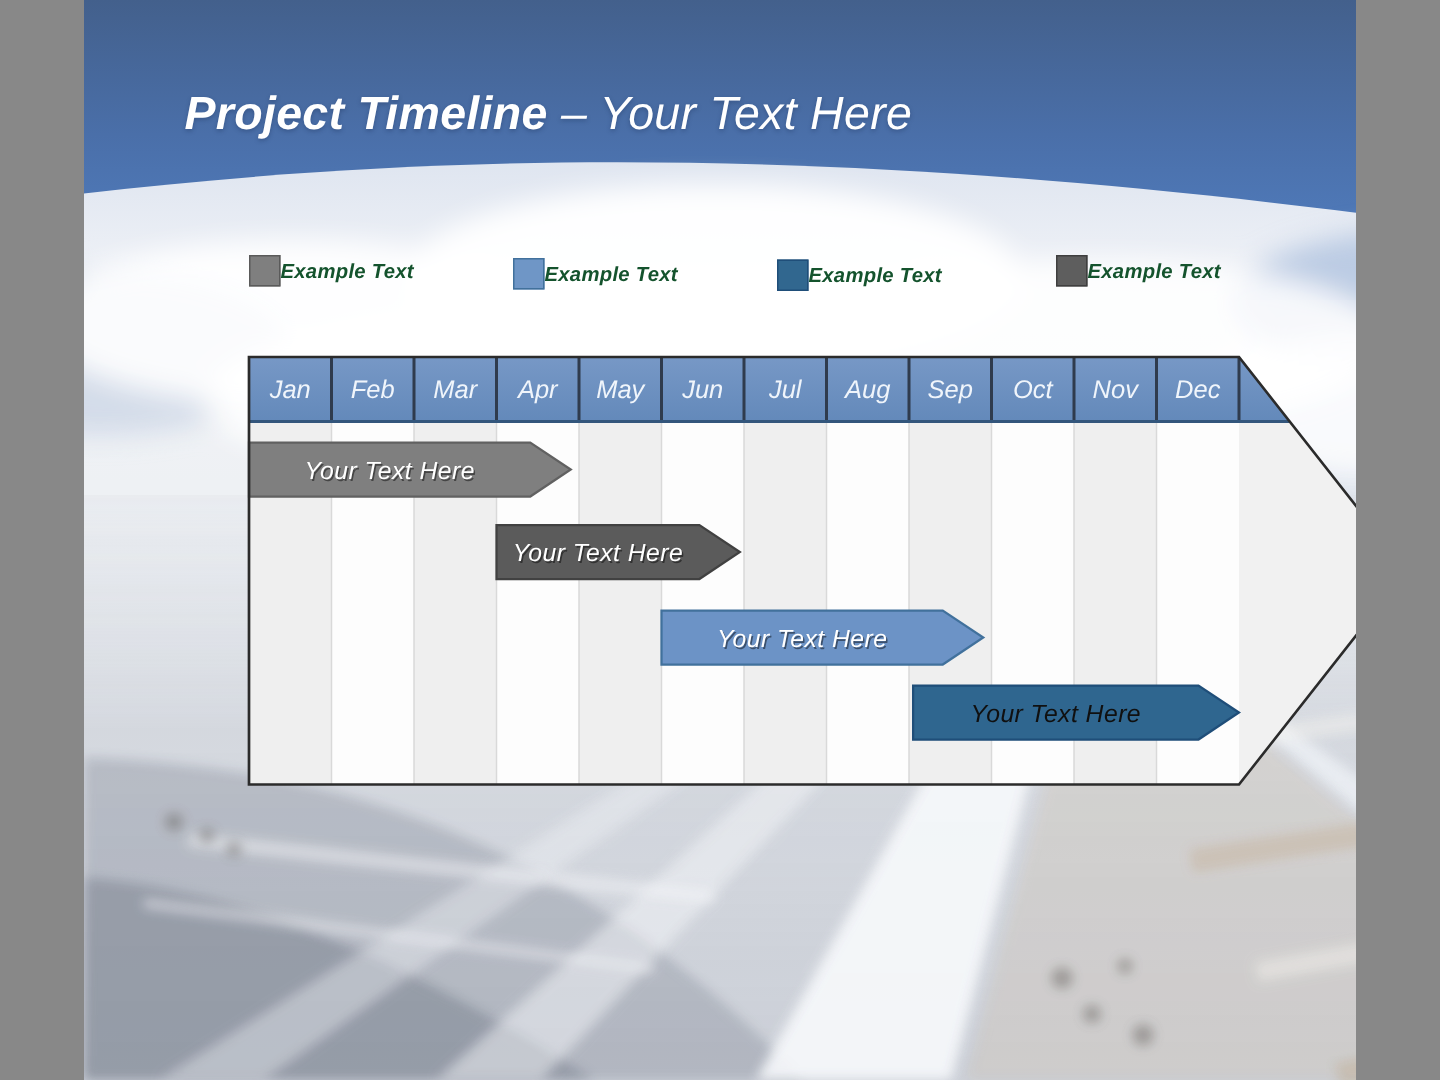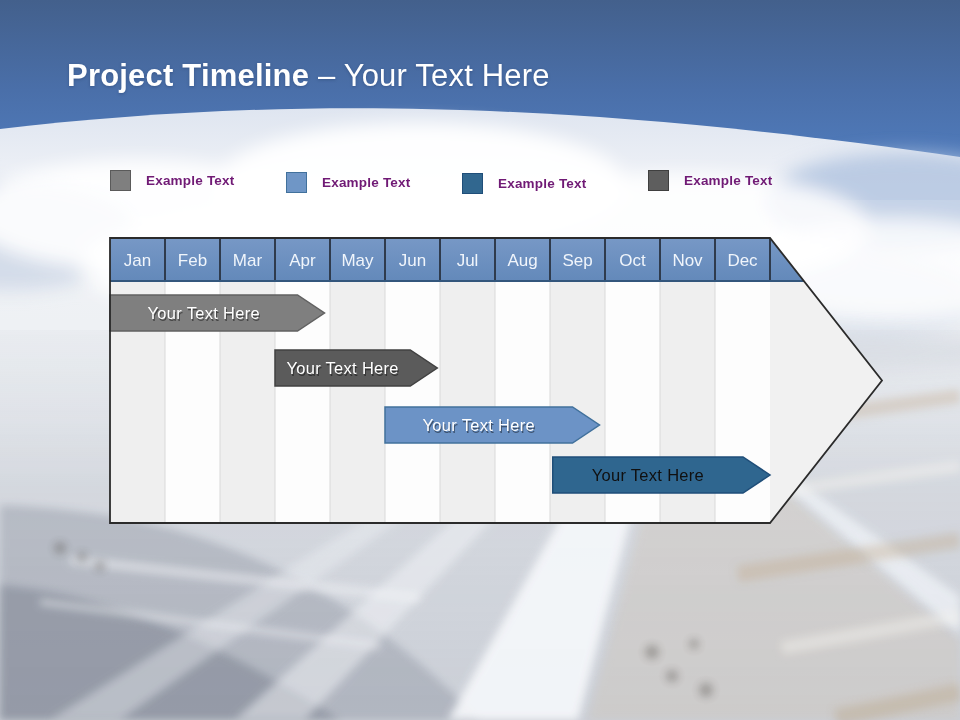--- a/index.html
+++ b/index.html
@@ -1,31 +1,32 @@
 <!DOCTYPE html>
 <html><head>
 <meta charset="utf-8">
 <style>
   html,body{margin:0;padding:0;background:#888;}
   .slide{
-    position:relative;width:960px;height:720px;overflow:hidden;
+    position:relative;width:848px;height:720px;overflow:hidden;
     background:#eceff4;font-family:"Liberation Sans",sans-serif;
     margin:0 auto;
+    font-style:italic;
   }
   .bg-svg{position:absolute;left:0;top:0;width:960px;height:720px;}
   .slide-title{
     position:absolute;left:67px;top:58px;color:#ffffff;font-size:31px;
     letter-spacing:.2px;white-space:nowrap;
     text-shadow:0 1px 3px rgba(25,45,85,.35);
   }
   .slide-title .t-bold{font-weight:bold;}
   .slide-title .t-reg{font-weight:normal;}
   .legend-item{position:absolute;display:flex;align-items:center;}
   .legend-swatch{width:21px;height:21px;display:inline-block;box-sizing:border-box;}
-  .legend-label{font-weight:bold;font-size:13.5px;color:#701a75;margin-left:15px;letter-spacing:.2px;white-space:nowrap;}
+  .legend-label{font-weight:bold;font-size:13.5px;color:#14532d;margin-left:0;letter-spacing:.2px;white-space:nowrap;}
   .chart-svg{position:absolute;left:100px;top:230px;width:800px;height:300px;}
 </style>
 </head>
 <body>
 
 <div class="slide">
 
   <svg class="bg-svg" viewBox="0 0 960 720" aria-hidden="true">
     <defs>
       <linearGradient id="g-sky" x1="0" y1="0" x2="0" y2="1">

